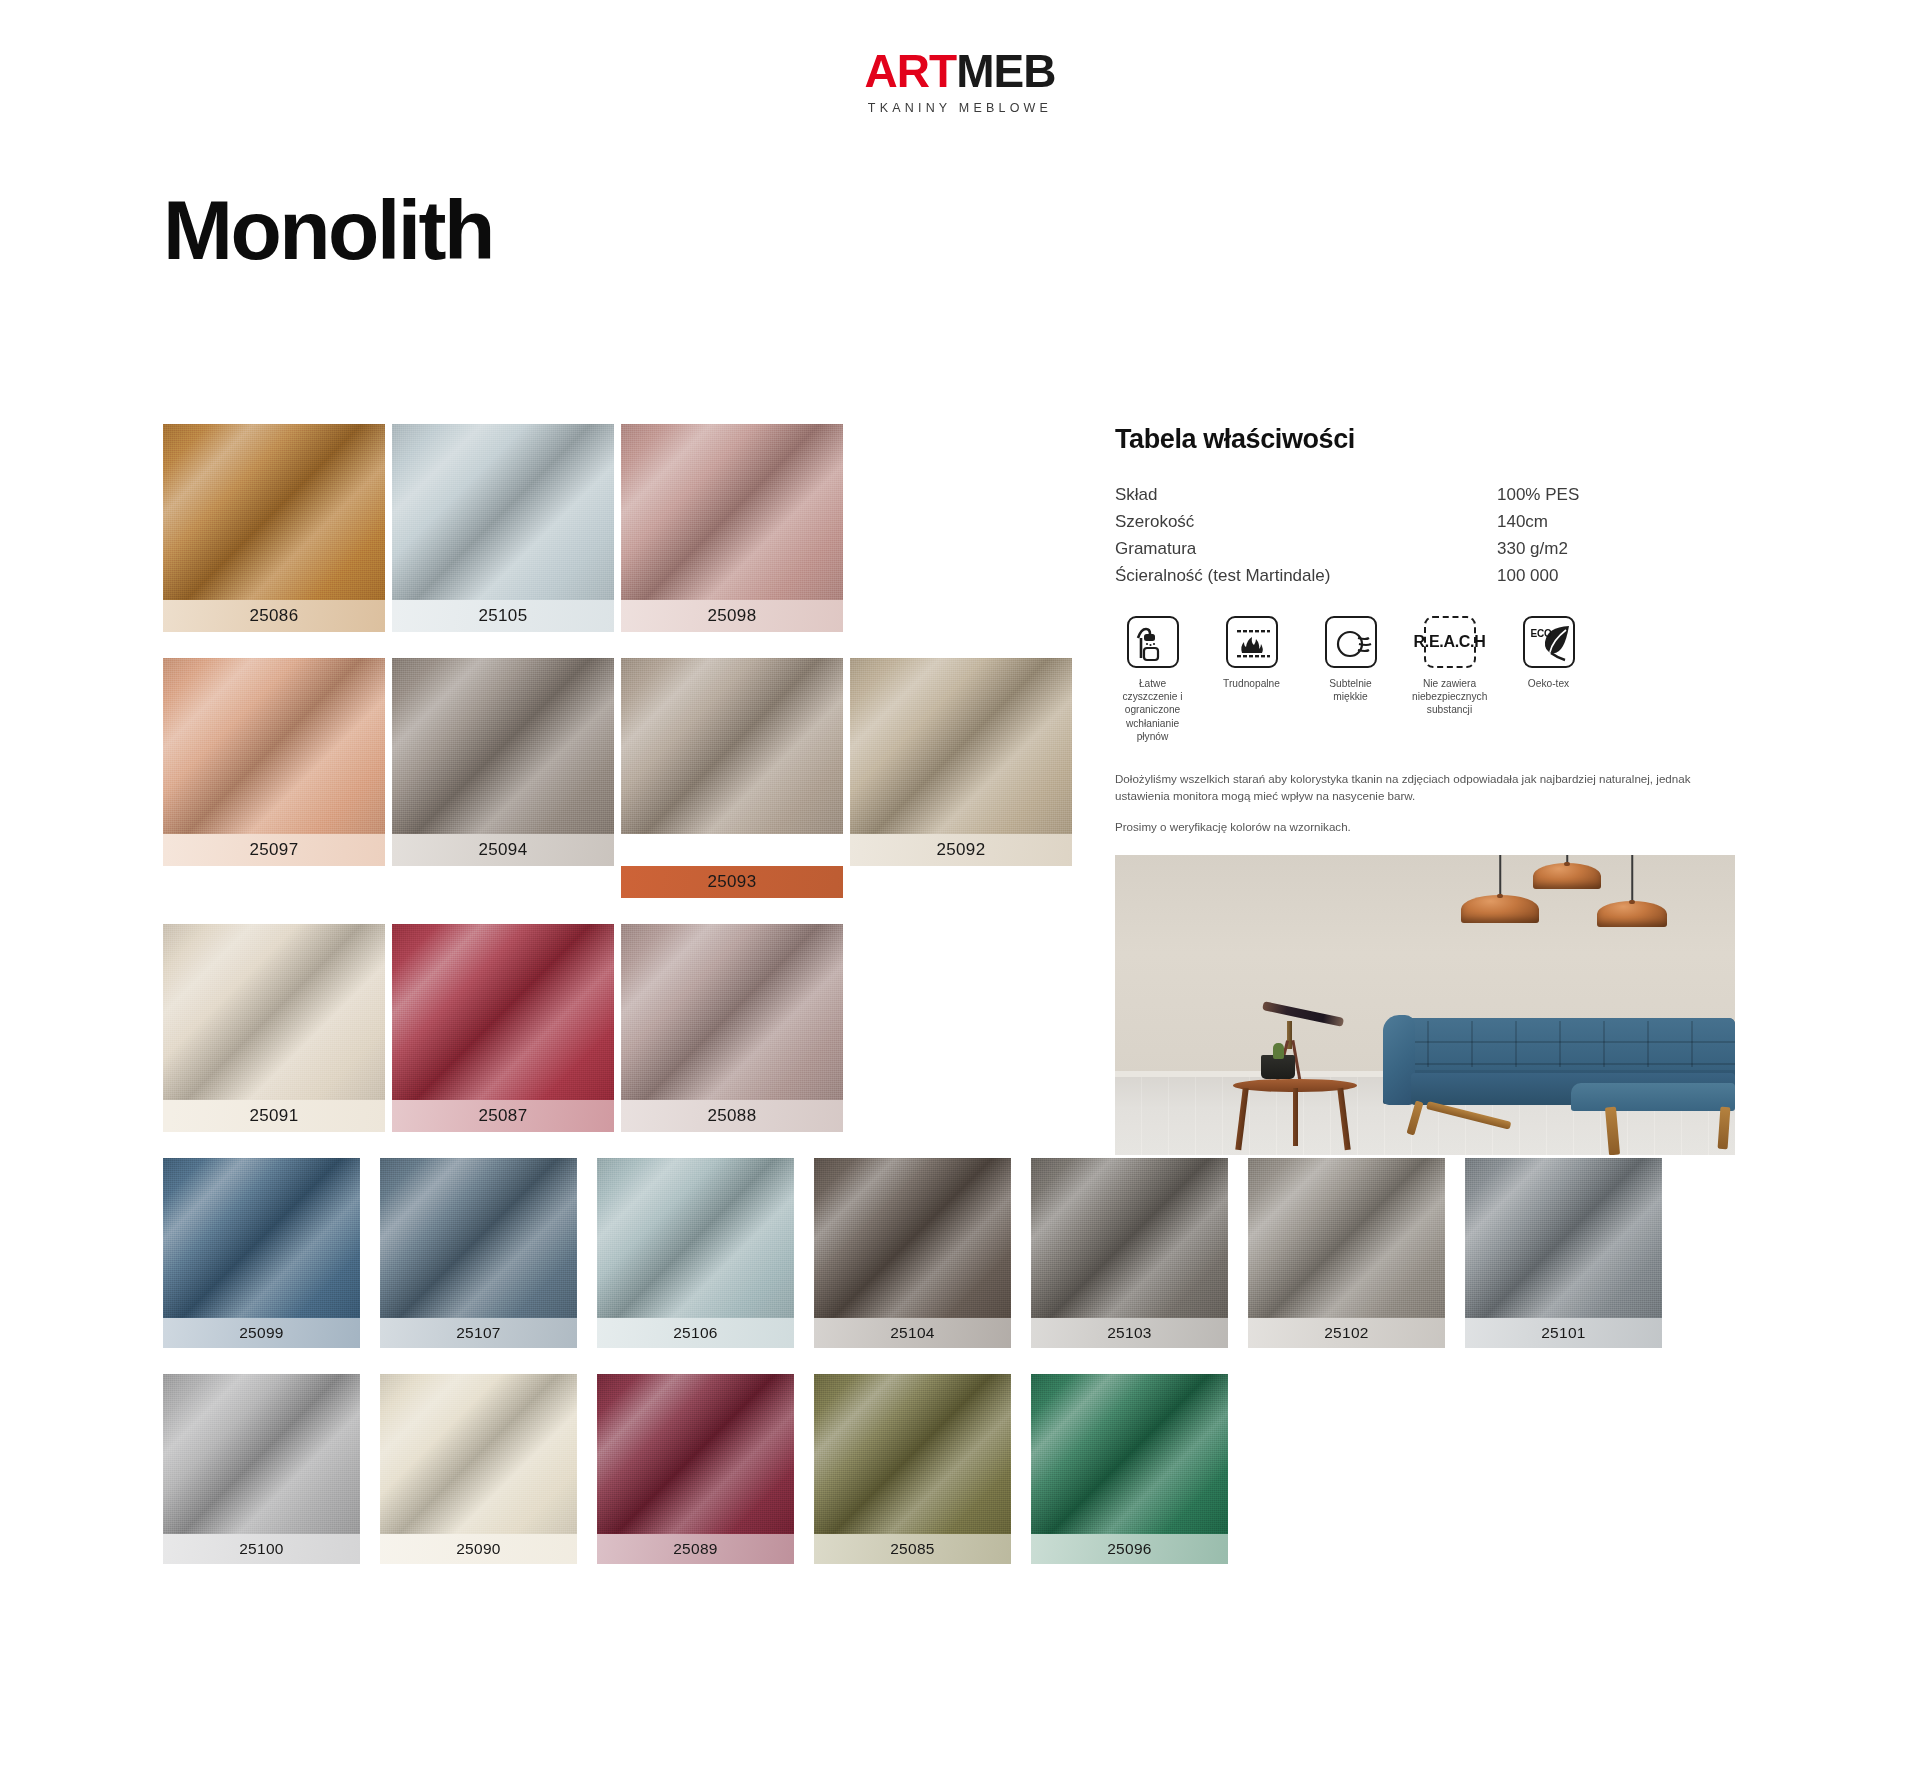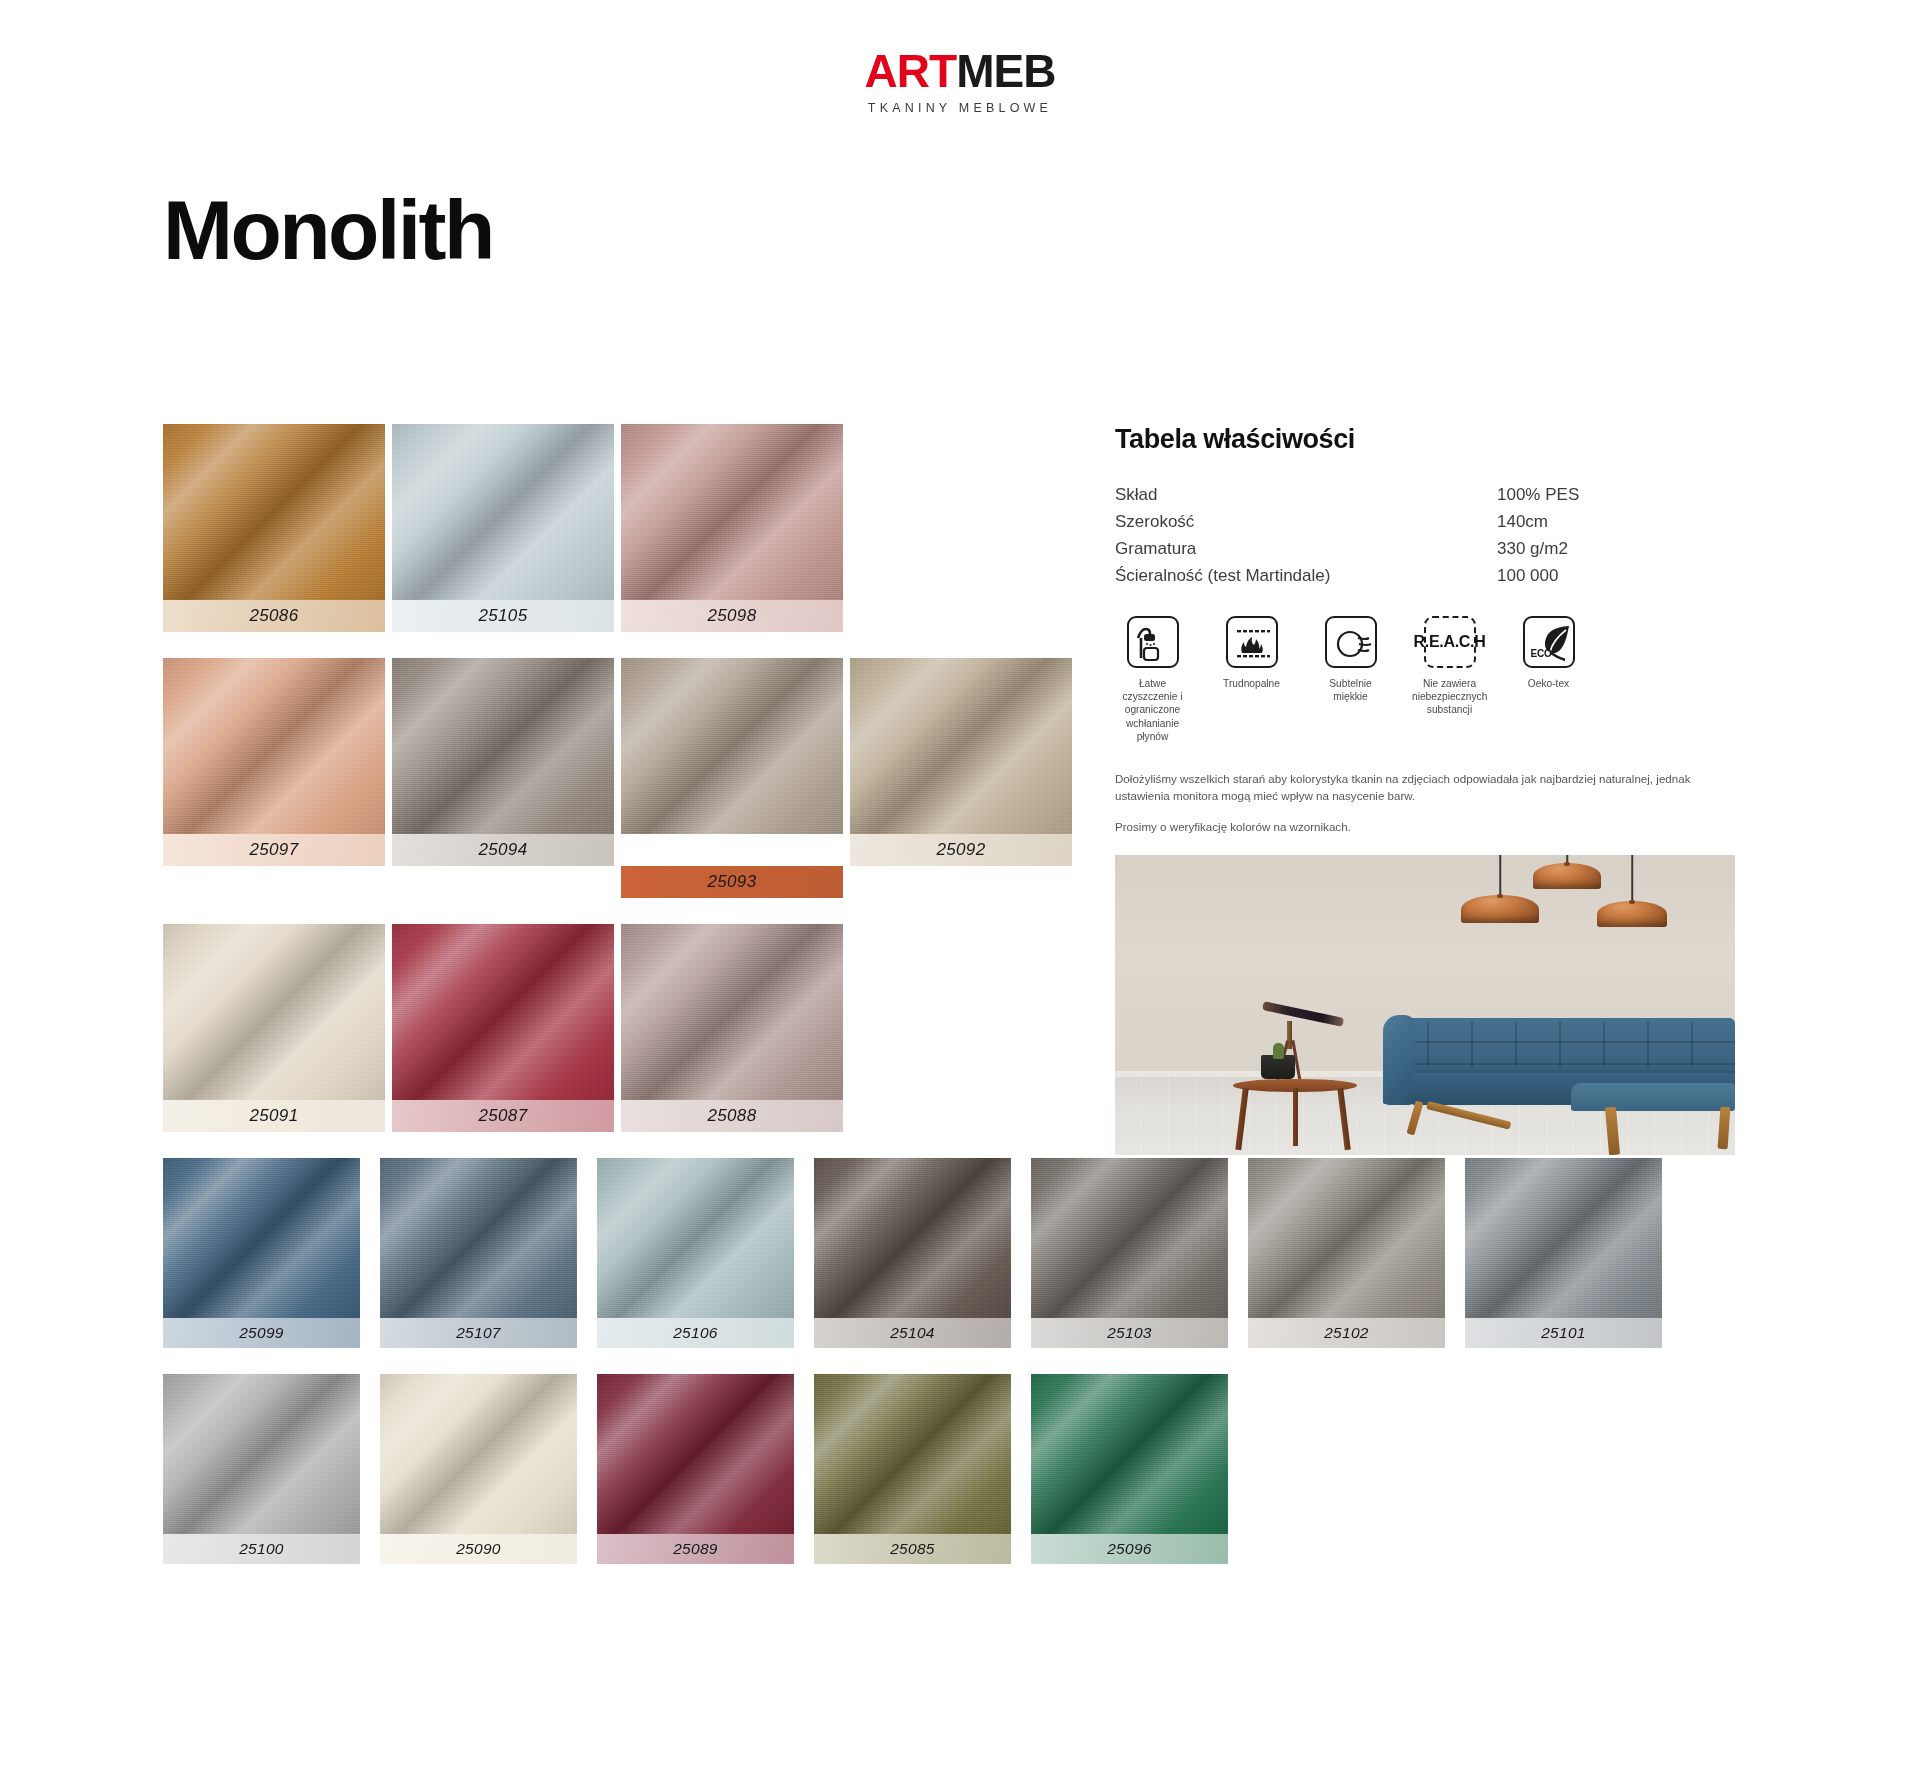--- a/index.html
+++ b/index.html
@@ -71,21 +71,21 @@
       repeating-linear-gradient(0deg, rgba(255,255,255,.35) 0 1px, rgba(0,0,0,.2) 1px 2px),
       repeating-linear-gradient(90deg, rgba(255,255,255,.3) 0 1px, rgba(0,0,0,.18) 1px 2px);
   }
   .swatch-label {
     width: 100%; height: 32px; line-height: 32px; text-align: center;
     font-size: 17px; color: #181818; letter-spacing: .3px;
     position: relative; overflow: hidden;
   }
   .grid-row.wide .swatch-label { height: 30px; line-height: 30px; font-size: 15.5px; }
   .swatch-label .lbl-bg { position:absolute; inset:0; opacity:.30; }
-  .swatch-label .lbl-txt { position: relative; z-index: 2; font-style: italic; }
+  .swatch-label .lbl-txt { position: relative; z-index: 2; }
 
   
   .right { position: absolute; left: 1115px; top: 424px; width: 620px; }
   .spec-title {
     font-size: 27px; font-weight: 700; color: #111; letter-spacing: -.4px;
     margin-bottom: 26px;
   }
   .spec-table { width: 100%; border-collapse: collapse; }
   .spec-table td { font-size: 17px; color: #3d3d3d; padding: 1.5px 0; line-height: 1.42; }
   .spec-table td.val { text-align: left; width: 238px; }
@@ -100,21 +100,21 @@
     position: relative; background: #fff;
   }
   .icon-cap {
     margin-top: 9px; font-size: 10.2px; color: #4a4a4a; line-height: 1.32;
   }
   .reach-txt {
     position:absolute; inset:0; display:flex; align-items:center; justify-content:center;
     font-size: 16px; font-weight: 700; color:#141414; letter-spacing:-.3px;
   }
   .eco-txt {
-    position:absolute; left:6px; bottom:7px;
+    position:absolute; left:6px; bottom:27px;
     font-size: 10px; font-weight: 700; color:#141414; letter-spacing:-.2px;
   }
   .icon-box svg { position: absolute; inset: 0; }
 
   
   .disclaimer { margin-top: 26px; font-size: 11.6px; color: #565656; line-height: 1.48; width: 612px; }
   .disclaimer p + p { margin-top: 14px; }
 
   
   .photo {

